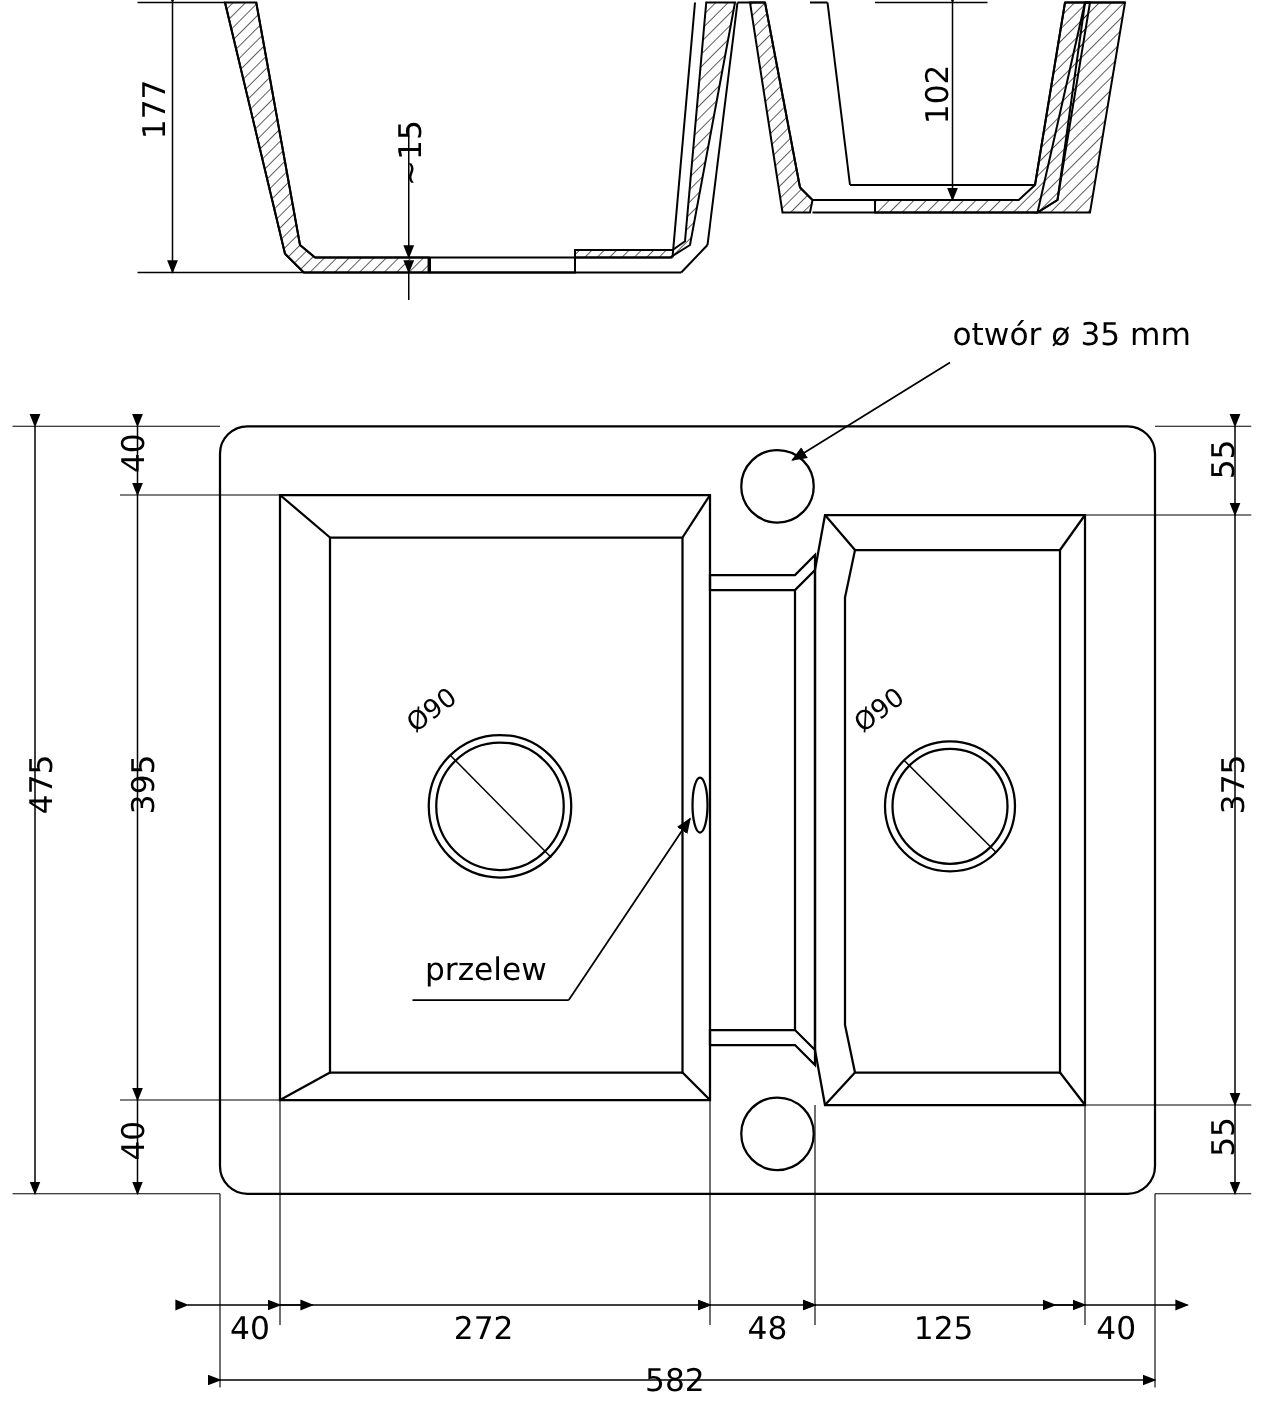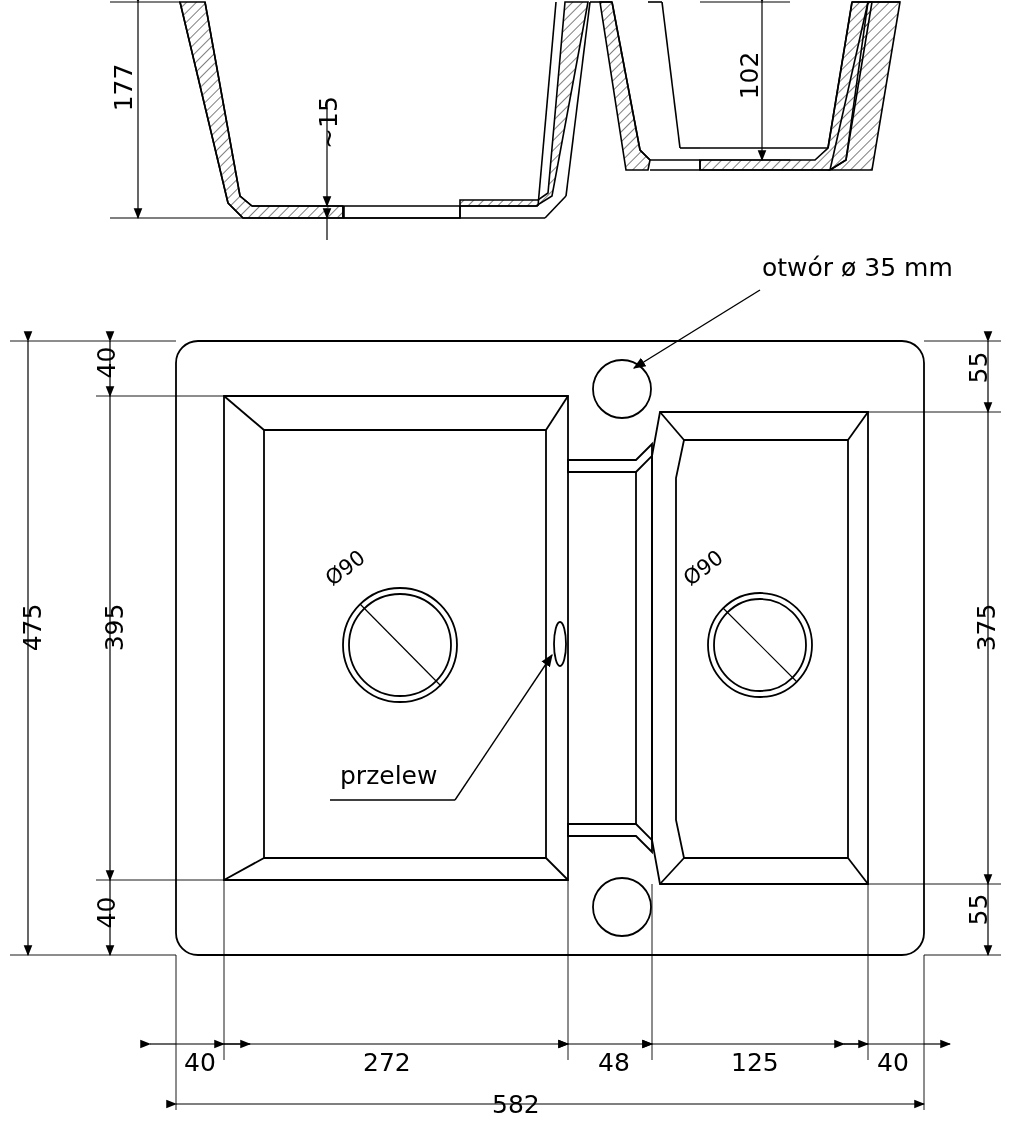--- a/index.html
+++ b/index.html
@@ -249,13 +249,13 @@
 <div class="lbl dim-txt" style="left:184px; top:1050px;">40</div>
 
 <div class="lbl dim-txt" style="left:363px; top:1050px;">272</div>
 
 <div class="lbl dim-txt" style="left:598px; top:1050px;">48</div>
 
 <div class="lbl dim-txt" style="left:731px; top:1050px;">125</div>
 
 <div class="lbl dim-txt" style="left:877px; top:1050px;">40</div>
 
-<div class="lbl dim-txt" style="left:492px; top:1092px;">582</div>
+<div class="lbl dim-txt" style="left:516px; top:1092px;">582</div>
 
 </body></html>

